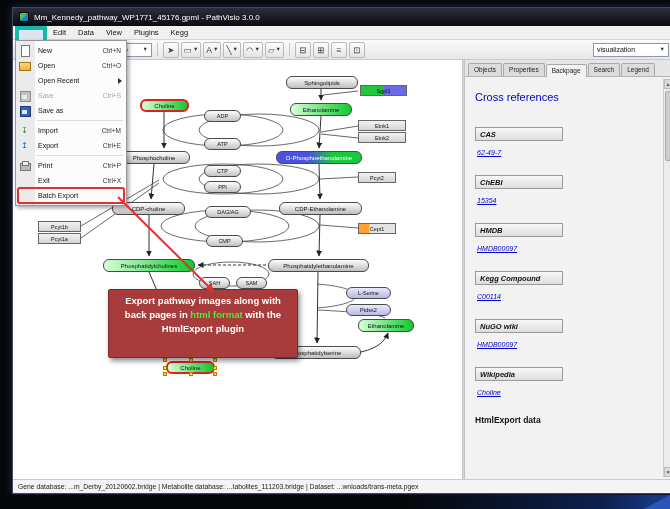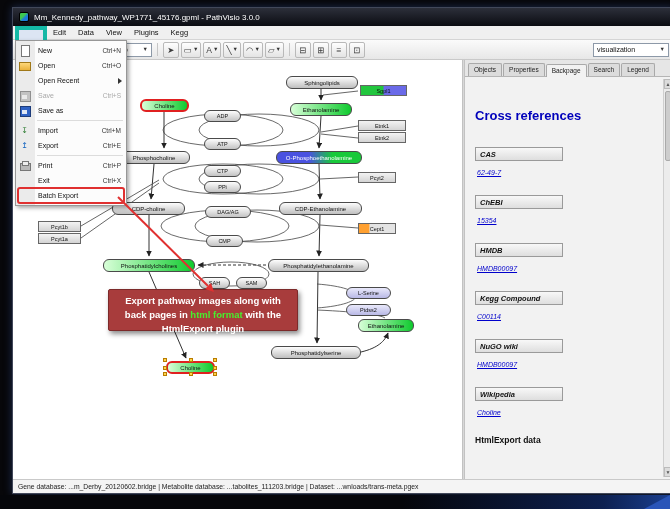--- a/index.html
+++ b/index.html
@@ -55,21 +55,21 @@
   .m-green { background:linear-gradient(90deg,#d8ffd8,#0fca2e); }
   .m-bluegreen { background:linear-gradient(90deg,#4a52e0 38%,#18c93a 66%); color:#fff; }
   .m-purple { background:linear-gradient(180deg,#e9e9fb,#b9b9e6); font-size:5.5px; }
   .gene { background:linear-gradient(180deg,#f3f3f3,#d4d4d4); border:1px solid #666; border-radius:0; font-size:5.5px; }
   .gene-gb { background:linear-gradient(90deg,#22c63e 48%,#6a6ae8 52%); color:#0a0a0a; }
   .gene-orange { background:linear-gradient(90deg,#ffa030 0%,#ffa030 28%,#e4e4e4 30%); }
   .hl-red { border:2px solid #e02020; }
   .handle { position:absolute; width:4px; height:4px; background:#ffd24a; border:1px solid #b87b00; z-index:6; }
 
   
-  .callout { position:absolute; left:95px; top:229px; width:190px; height:42px; z-index:10;
+  .callout { position:absolute; left:95px; top:229px; width:190px; height:69px; z-index:10;
     background:#a83c3c; border:1px solid #7c2a2a; border-radius:2px; box-shadow:2px 3px 5px rgba(0,0,0,.45);
     color:#fff; font-weight:bold; font-size:9.5px; line-height:1.45; text-align:center; padding:4px 6px; }
   .callout .hl { color:#46f02e; }
 
   
   .filemenu { position:absolute; left:2px; top:32px; width:112px; z-index:40;
     background:linear-gradient(90deg,#ebebeb 0,#ebebeb 19px,#fcfcfc 19px);
     border:1px solid #979797; box-shadow:2px 2px 4px rgba(0,0,0,.35); padding:2px 0; }
   .menu-item { position:relative; height:15px; display:flex; align-items:center; font-size:7px; color:#111; }
   .menu-item.disabled .mi-label, .menu-item.disabled .mi-short { color:#a8a8a8; }
@@ -91,21 +91,21 @@
   .ico-import { color:#2e7d32; } .ico-export { color:#1565c0; }
   .ico-print::before { content:""; position:absolute; left:1px; top:3px; width:9px; height:6px; background:#b9b9b9; border:1px solid #777; }
   .ico-print::after { content:""; position:absolute; left:3px; top:1px; width:5px; height:3px; background:#eee; border:1px solid #777; }
 
   
   .tabsrow { display:flex; gap:1px; padding:3px 0 0 3px; border-bottom:1px solid #b5b5b5; background:#e6e6e6; }
   .tab { font-size:6.5px; padding:2px 5px 3px 5px; background:#dcdcdc; border:1px solid #a9a9a9; border-bottom:none;
     border-radius:2px 2px 0 0; color:#222; }
   .tab.active { background:#f2f2f2; position:relative; top:1px; }
   .panel-content { padding:14px 10px 0 10px; }
-  .xref-heading { color:#0000bb; font-weight:bold; font-size:13px; margin-bottom:24px;margin-top:17px; }
+  .xref-heading { color:#0000bb; font-weight:normal; font-size:11px; margin-bottom:24px; }
   .xref { margin-bottom:16px;font-style:italic; }
   .xref-h { width:88px; height:14px; background:linear-gradient(#f8f8f8,#dedede); border:1px solid #9a9a9a;
     font-size:7.5px; font-weight:bold; color:#111; display:flex; align-items:center; padding-left:4px; }
   .xref-link { display:inline-block; margin:5px 0 0 2px; font-size:7px; color:#0000cc; text-decoration:underline; }
   .xref-plain { display:inline-block; margin:5px 0 0 2px; font-size:7px; color:#222; text-decoration:none; }
   .panel-footer { font-weight:bold; font-size:8.5px; color:#111; margin-top:2px; }
   .vscroll { position:absolute; right:1px; top:19px; bottom:2px; width:9px; background:#ececec; border-left:1px solid #cfcfcf; }
   .vthumb { position:absolute; left:1px; right:1px; top:12px; height:70px; background:#cdcdcd; border:1px solid #aaa; border-radius:2px; }
   .varrow { position:absolute; left:0; right:0; height:10px; background:#dcdcdc; border:1px solid #bbb; font-size:5px; text-align:center; color:#555; line-height:9px; }
 

